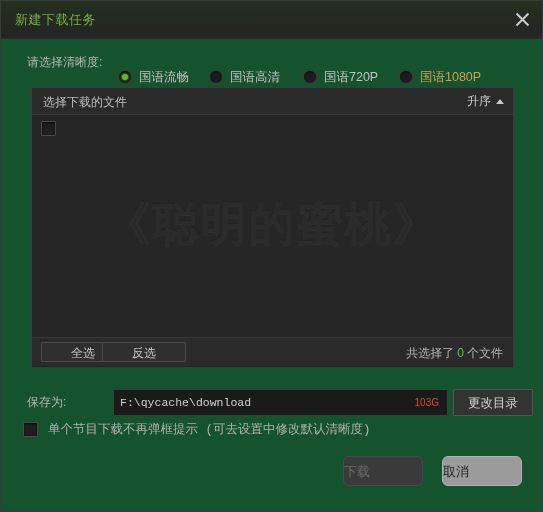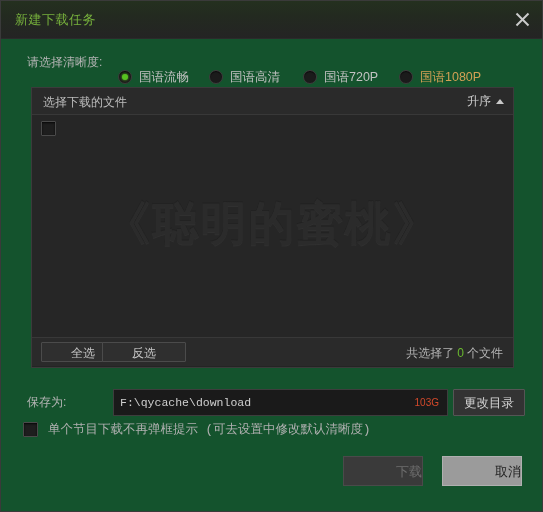--- a/index.html
+++ b/index.html
@@ -270,21 +270,21 @@
   .path-size {
     margin-right: 8px;
     font-size: 10px;
     color: #d2492b;
     white-space: nowrap;
   }
   .change-dir-btn {
     position: absolute;
     left: 452px;
     top: 0;
-    width: 72px;
+    width: 80px;
     height: 27px;
     line-height: 26px;
     text-align: center;
     font-size: 12.5px;
     color: #d4d4d4;
     background: #333333;
     border: 1px solid #555555;
     box-sizing: border-box;
     cursor: pointer;
     border-radius: 1px;
@@ -307,24 +307,24 @@
     font-family: Liberation Mono, monospace;
   }
 
   
   .main-btn {
     position: absolute;
     top: 455px;
     width: 80px;
     height: 30px;
     line-height: 29px;
-    text-align: right;
+    text-align: left;
     font-size: 13px;
     box-sizing: border-box;
-    border-radius: 0;
+    border-radius: 6px;
     cursor: pointer;
   }
   .btn-download {
     left: 342px;
     color: #6e6e6e;
     background: #3a3a3a;
     border: 1px solid #4a4a4a;
     cursor: default;
   }
   .btn-cancel {

